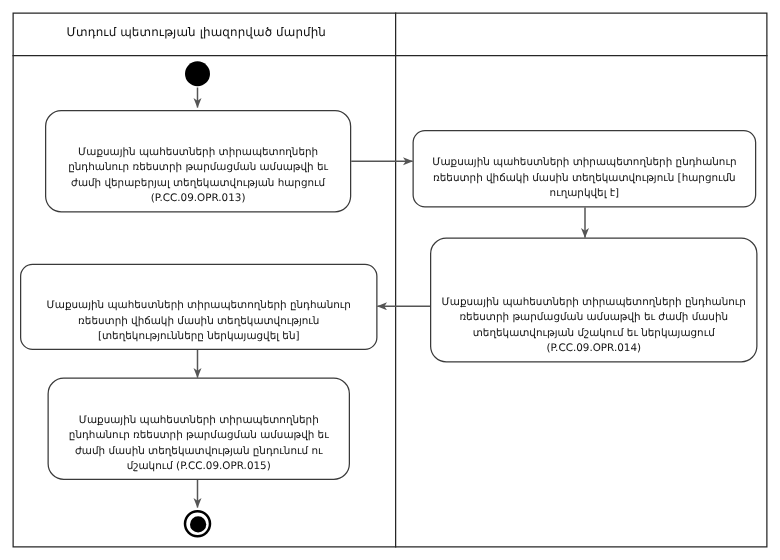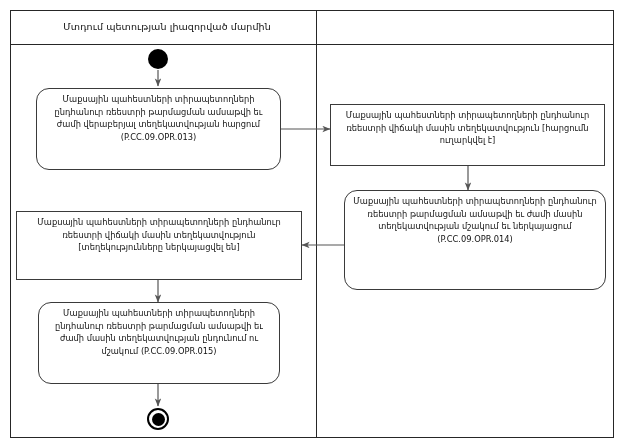--- a/index.html
+++ b/index.html
@@ -52,39 +52,39 @@
     top: 10px;
     height: 34px;
     line-height: 34px;
     text-align: center;
     font-size: 9.5px;
     color: #111111;
     letter-spacing: 0.1px;
     white-space: nowrap;
     overflow: hidden;
   }
-  .lane-title.left  { left: 14px;  width: 306px; }
+  .lane-title.left  { left: 4px;  width: 306px; }
   .lane-title.right { left: 317px; width: 297px; }
 
   .node {
     position: absolute;
     box-sizing: border-box;
     border: 1.2px solid #3a3a3a;
     background: #ffffff;
     display: flex;
-    align-items: flex-start;
+    align-items: flex-end;
     justify-content: center;
     text-align: center;
     font-size: 8.3px;
     line-height: 1.52;
     color: #111111;
     padding: 4px 7px;
   }
   .node.rounded { border-radius: 13px; }
-  .node.square  { border-radius: 0; }
+  .node.square  { border-radius: 10px; }
   .node .txt { display: block; width: 100%; }
 
   .start-node {
     position: absolute;
     width: 20px;
     height: 20px;
     border-radius: 50%;
     background: #000000;
   }
   .end-node {

